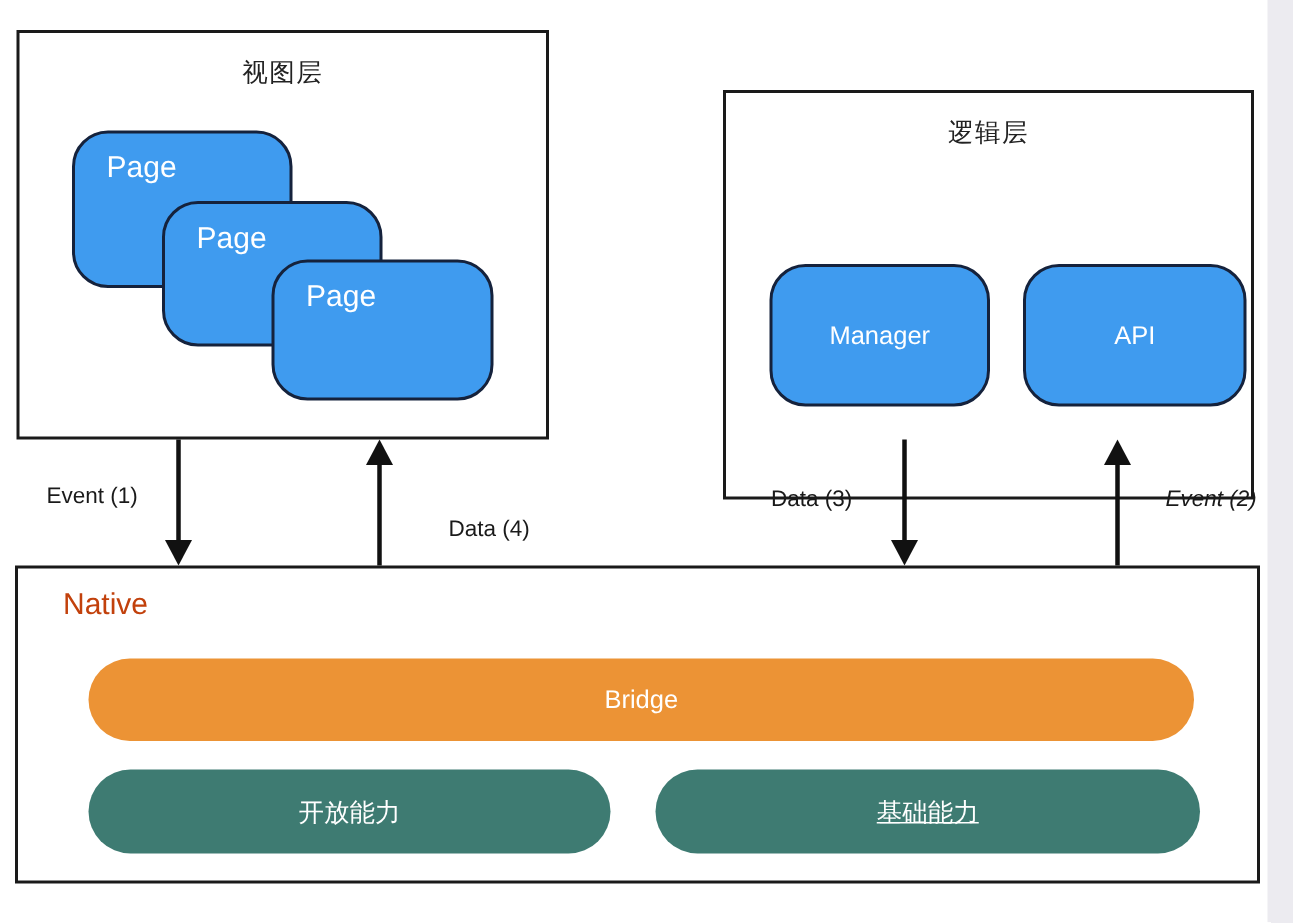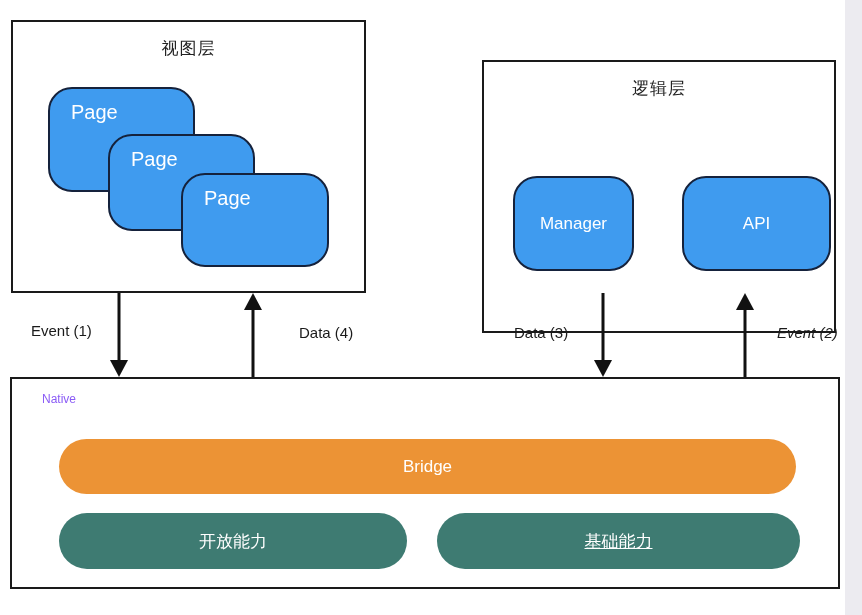--- a/index.html
+++ b/index.html
@@ -36,22 +36,22 @@
     top: 15px; left: 0;
     width: 100%;
     text-align: center;
     font-size: 17px;
     color: #222222;
     letter-spacing: 1px;
   }
   .native-title {
     position: absolute;
     left: 30px; top: 13px;
-    font-size: 12px;
-    color: #8b5cf6;
+    font-size: 20px;
+    color: #c2410c;
   }
 
   .page-card {
     position: absolute;
     box-sizing: border-box;
     background: var(--page-fill, #3F9BEF);
     border: 2px solid var(--page-border, #15223C);
     border-radius: 24px;
     color: #ffffff;
     font-size: 20px;
@@ -66,21 +66,21 @@
     box-sizing: border-box;
     background: var(--page-fill, #3F9BEF);
     border: 2px solid var(--page-border, #15223C);
     border-radius: 24px;
     color: #ffffff;
     font-size: 17px;
     display: flex;
     align-items: center;
     justify-content: center;
   }
-  .module-manager { left: 29px;  top: 114px; width: 121px; height: 95px; }
+  .module-manager { left: 29px;  top: 114px; width: 147px; height: 95px; }
   .module-api     { left: 198px; top: 114px; width: 149px; height: 95px; }
 
   .pill {
     position: absolute;
     border-radius: 28px;
     color: #ffffff;
     font-size: 17px;
     display: flex;
     align-items: center;
     justify-content: center;
@@ -120,21 +120,21 @@
   .arrow-data-3  { left: 594px; }
   .arrow-event-2 { left: 736px; }
 
   .connector-label {
     position: absolute;
     font-size: 15px;
     color: #1a1a1a;
     white-space: nowrap;
   }
   .label-event-1 { left: 31px;  top: 322px; }
-  .label-data-4  { left: 299px; top: 324px; }
+  .label-data-4  { left: 299px; top: 344px; }
   .label-data-3  { left: 514px; top: 324px; }
   .label-event-2 { left: 777px; top: 324px; font-style: italic; }
 </style>
 </head>
 <body>
 
 <div class="stage">
 
   <div class="right-gutter"></div>
 

